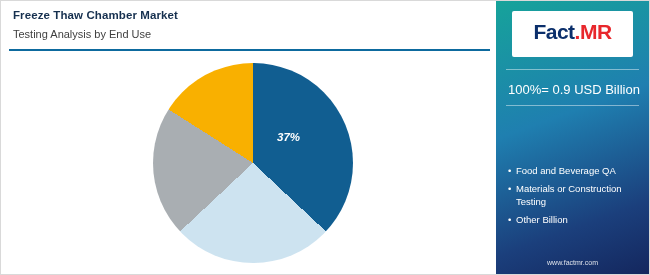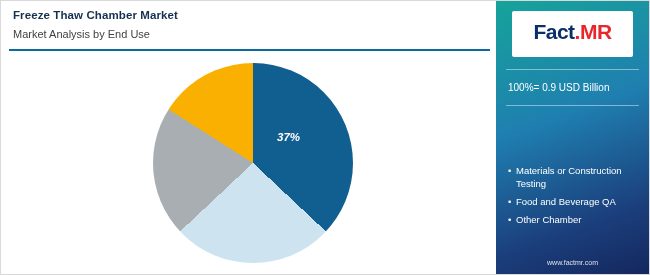--- a/index.html
+++ b/index.html
@@ -98,21 +98,21 @@
   #panel-sep-1 {
     position: absolute;
     left: 10px; top: 68px;
     width: 133px; height: 1px;
     background: rgba(255,255,255,0.45);
   }
   #panel-value {
     position: absolute;
     left: 12px; top: 81px;
     width: 140px;
-    font-size: 10px;
+    font-size: 13px;
     color: #ffffff;
   }
   #panel-sep-2 {
     position: absolute;
     left: 10px; top: 104px;
     width: 133px; height: 1px;
     background: rgba(255,255,255,0.45);
   }
   #bullets {
     position: absolute;
@@ -143,21 +143,21 @@
   }
 </style>
 </head>
 <body>
 
 <div id="page">
 
   <div id="main">
 
     <div id="title">Freeze Thaw Chamber Market</div>
-    <div id="subtitle">Market Analysis by End Use</div>
+    <div id="subtitle">Testing Analysis by End Use</div>
     <div id="rule"></div>
 
     <div id="pie-wrap">
       <div id="pie" style="background: conic-gradient(rgb(17, 94, 145) 0deg, rgb(17, 94, 145) 133.2deg, rgb(205, 227, 240) 133.2deg, rgb(205, 227, 240) 226.8deg, rgb(169, 174, 178) 226.8deg, rgb(169, 174, 178) 302.4deg, rgb(249, 176, 0) 302.4deg, rgb(249, 176, 0) 360deg);"></div>
       <span class="slice-label" id="label-0">37%</span>
     </div>
 
   </div>
 
   <div id="panel">
@@ -166,22 +166,22 @@
       <div id="logo-text">
         <span>Fact</span><span class="dot">.</span><span class="mr">MR</span>
       </div>
     </div>
 
     <div id="panel-sep-1"></div>
     <div id="panel-value">100%= 0.9 USD Billion</div>
     <div id="panel-sep-2"></div>
 
     <div id="bullets">
+      <div class="bullet">Food and Beverage QA</div>
       <div class="bullet">Materials or Construction Testing</div>
-      <div class="bullet">Food and Beverage QA</div>
-      <div class="bullet">Other Chamber</div>
+      <div class="bullet">Other Billion</div>
     </div>
 
     <div id="panel-url">www.factmr.com</div>
 
   </div>
 
 </div>
 
 </body></html>

